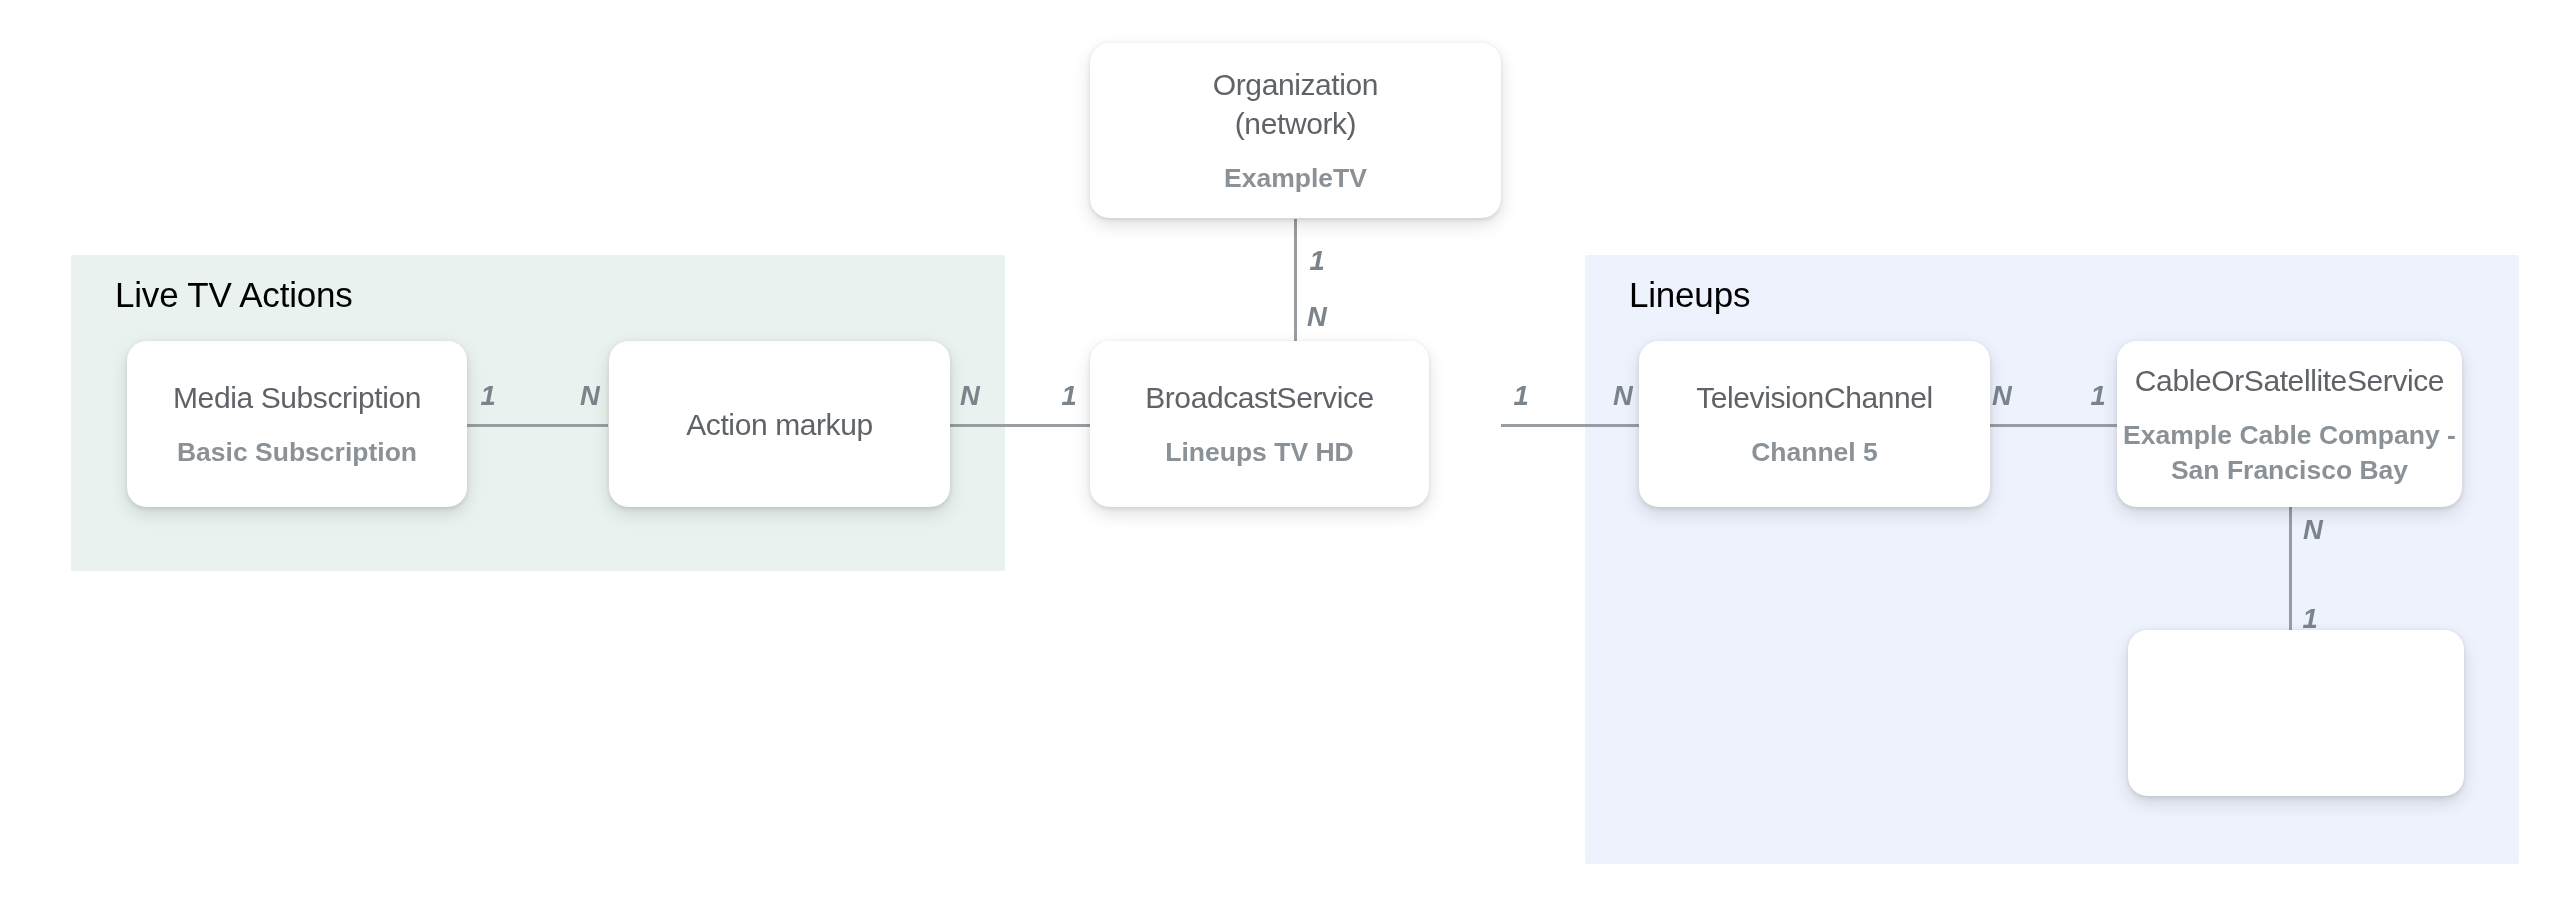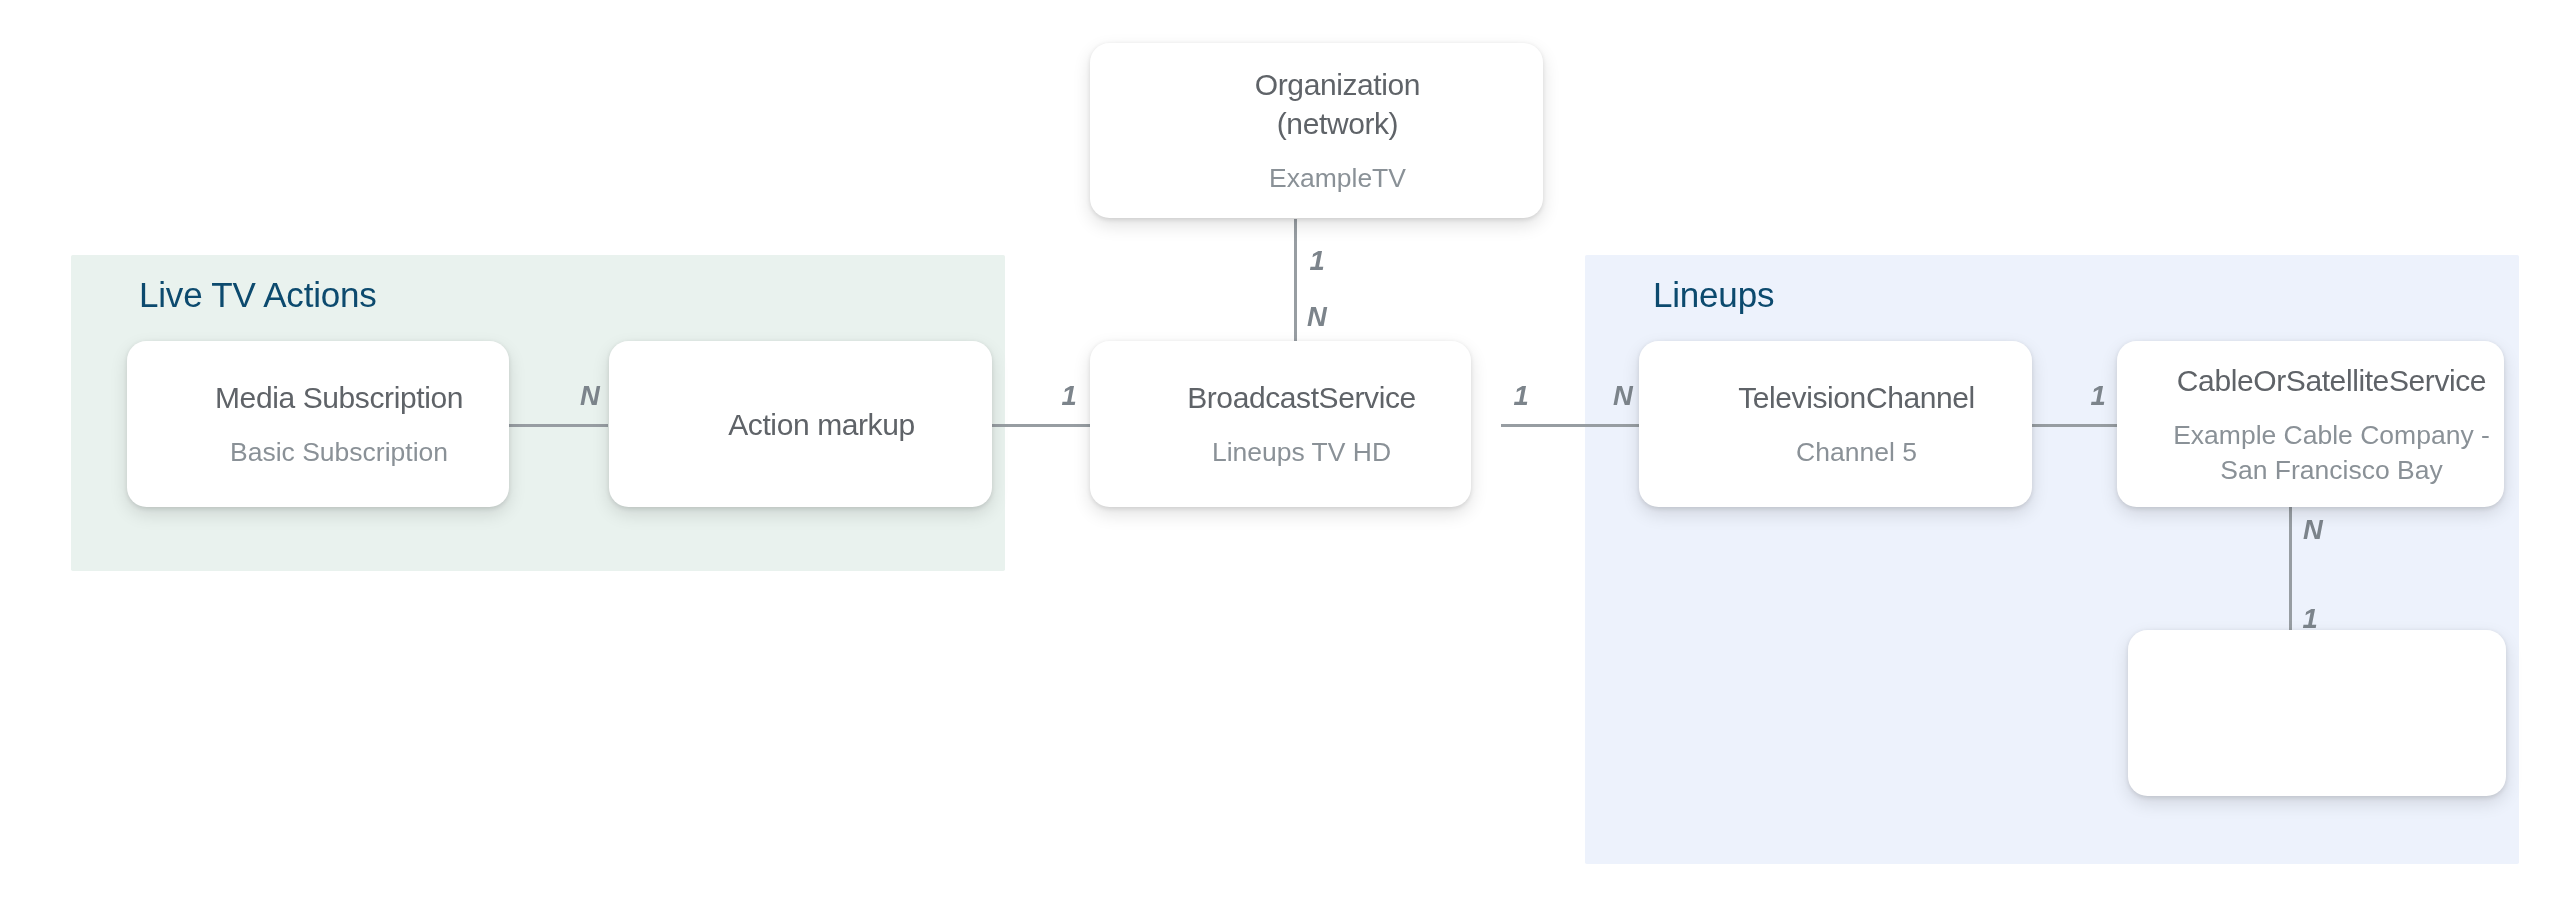--- a/index.html
+++ b/index.html
@@ -10,53 +10,52 @@
     background: #ffffff;
     overflow: hidden;
     font-family: "Liberation Sans", sans-serif;
   }
   .region {
     position: absolute;
     border-radius: 1.8px;
   }
   .region-title {
     position: absolute;
-    left: 68px;
+    left: 44px;
     top: 19.5px;
     font-size: 35px;
     font-weight: 400;
     letter-spacing: -0.2px;
-    color: #0c4a6e;
+    color: #000000;
     white-space: nowrap;
   }
   .node {
     position: absolute;
     background: #ffffff;
     border-radius: 19.5px;
     box-shadow: 0 1.8px 4.4px rgba(0,0,0,0.10), 0 7px 17.7px rgba(0,0,0,0.12);
     display: flex;
     flex-direction: column;
     align-items: center;
     justify-content: center;
     gap: 10px;
     text-align: center;
-    padding-left: 42px;
   }
   .node-title {
     font-size: 30px;
     line-height: 39px;
     font-weight: 400;
     letter-spacing: -0.4px;
     color: #5f6368;
     white-space: pre-line;
   }
   .node-subtitle {
     font-size: 26.5px;
     line-height: 35px;
-    font-weight: 400;
+    font-weight: 700;
     color: #8a9197;
     white-space: pre-line;
     margin-top: 8px;
   }
   .edge-line {
     position: absolute;
     background: #979da2;
   }
   .edge-label {
     position: absolute;

